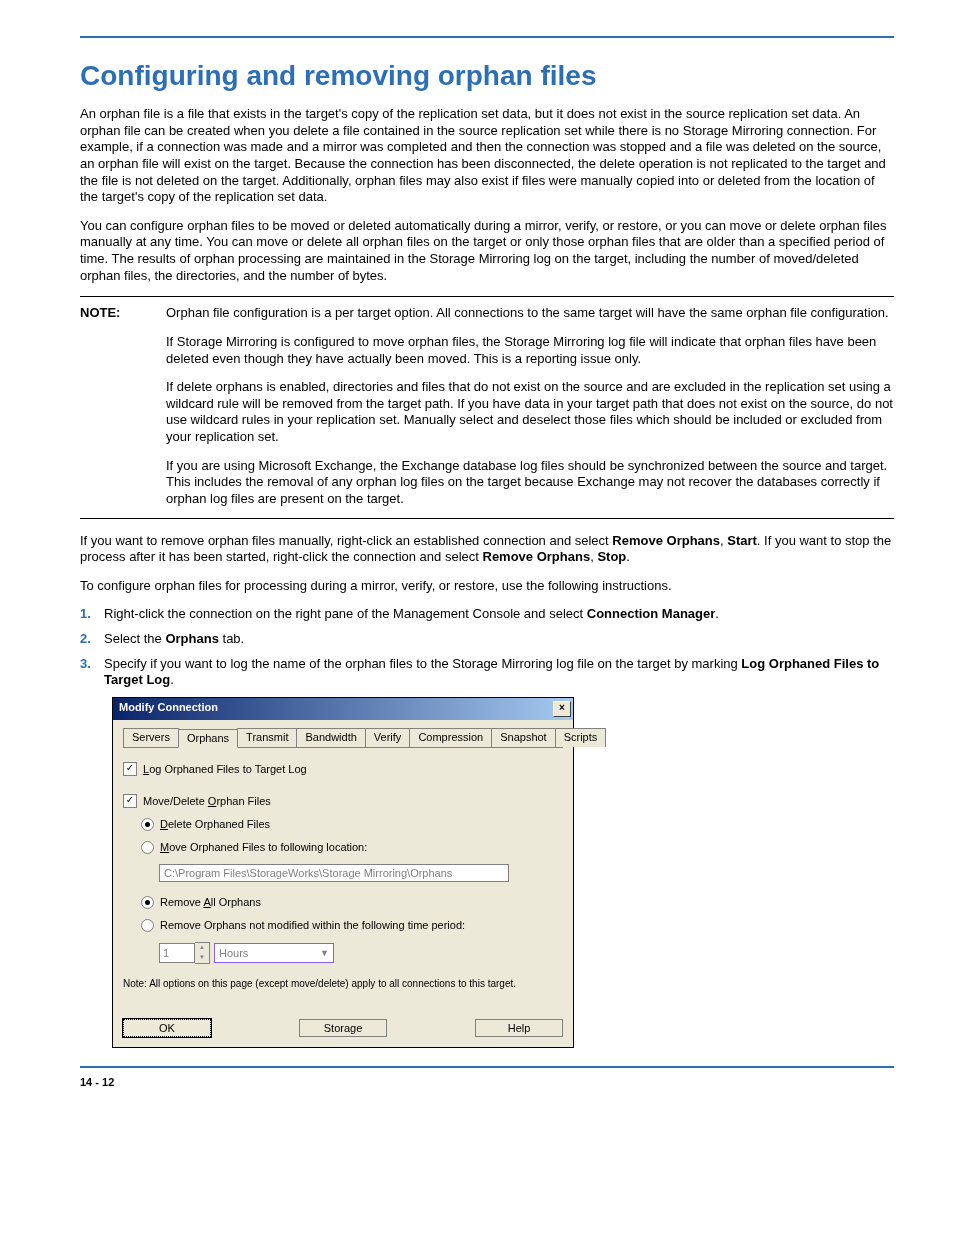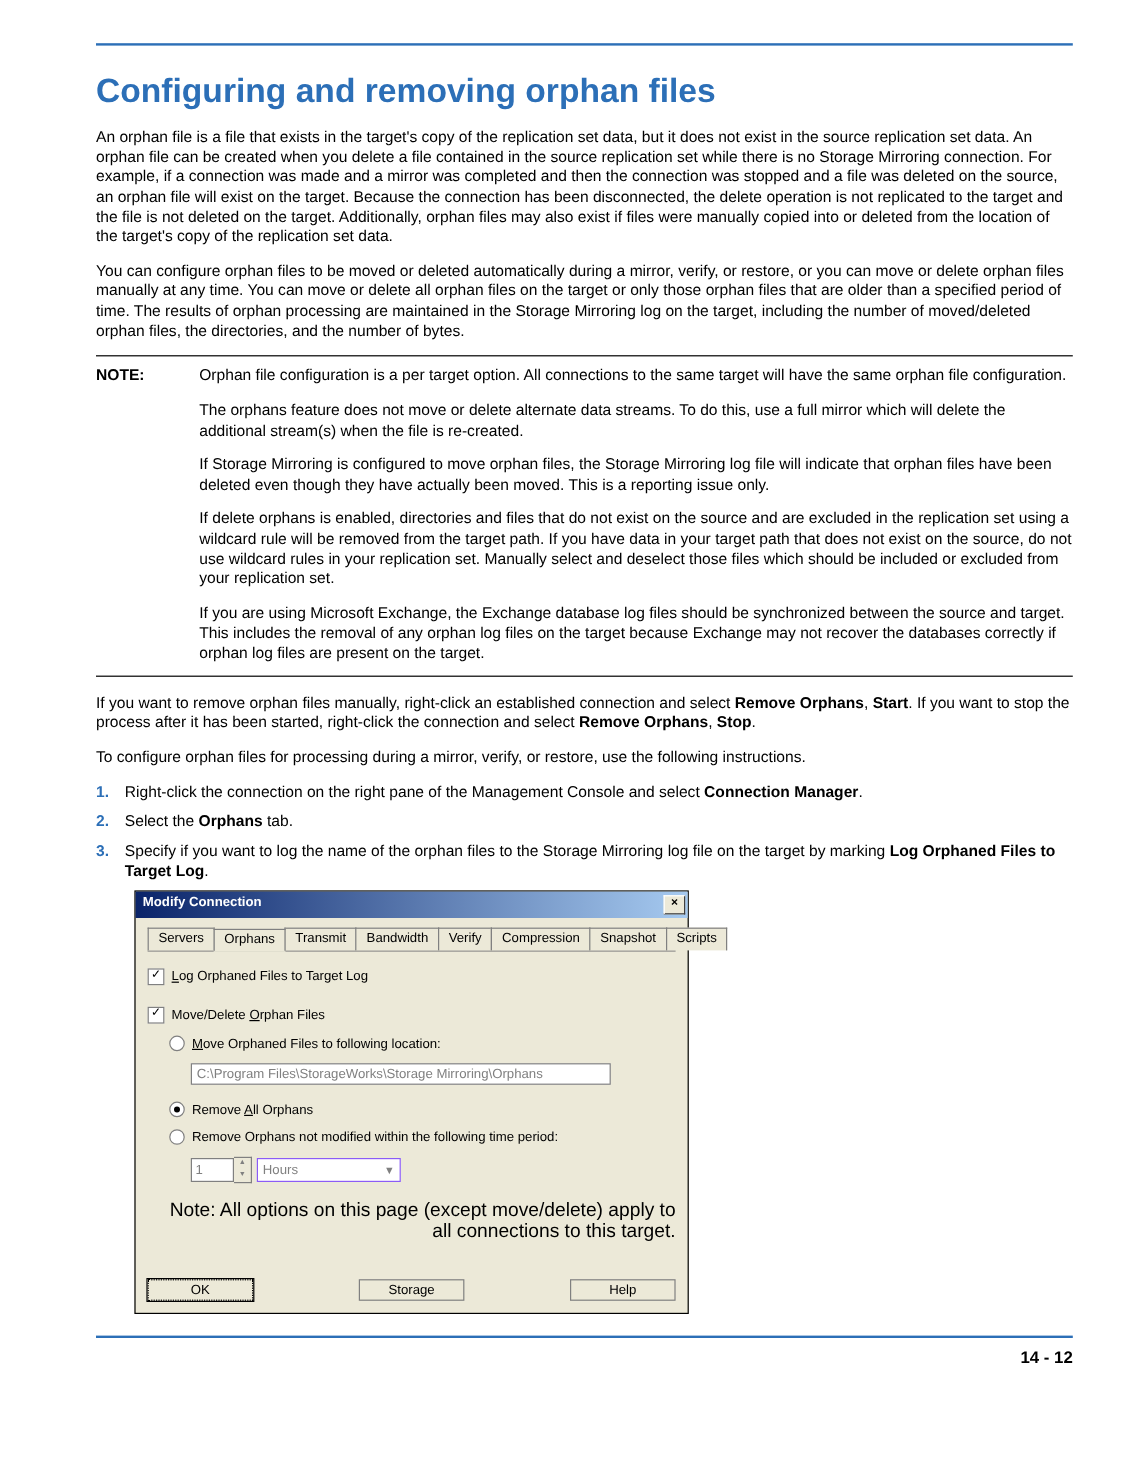--- a/index.html
+++ b/index.html
@@ -176,64 +176,62 @@
   }
   .spin-btns div{flex:1; font-size:6px; text-align:center; line-height:8px; color:#808080;}
   .combo {
     border:1px solid #8b5cf6; background:#fff; color:#808080;
     width:110px; height:18px; line-height:18px; padding:0 4px; margin-left:4px;
     display:flex; justify-content:space-between; align-items:center;
     font-size:11px;
   }
   .combo .arrow{font-size:9px; color:#808080;}
   .dlg-note {
-    font-size: 16px;
+    font-size: 10px;
     margin: 2px 0 26px 0;
-    text-align: right;
   }
   .dlg-buttons {
     display:flex; justify-content:space-between; gap:6px;
     padding-top:4px;
   }
   .btn {
     min-width:70px; text-align:center;
     border:1px solid #808080;
     background:#ece9d8;
     font-size:11px;
     padding:2px 8px;
   }
   .btn.default {
     border:1px dotted #000;
     outline:1px solid #000;
   }
   .underline-char { text-decoration: underline; }
   .footer {
-    text-align:right;
+    text-align:left;
     font-weight:bold;
-    font-size:14px;
+    font-size:11px;
     margin-top:8px;
   }
   .disabled { color:#808080; }
 </style>
 </head>
 <body>
 
 <div class="page">
   <div class="rule"></div>
 
   <h1 class="title">Configuring and removing orphan files</h1>
 
   <p class="body">An orphan file is a file that exists in the target's copy of the replication set data, but it does not exist in the source replication set data. An orphan file can be created when you delete a file contained in the source replication set while there is no Storage Mirroring connection. For example, if a connection was made and a mirror was completed and then the connection was stopped and a file was deleted on the source, an orphan file will exist on the target. Because the connection has been disconnected, the delete operation is not replicated to the target and the file is not deleted on the target. Additionally, orphan files may also exist if files were manually copied into or deleted from the location of the target's copy of the replication set data.</p>
   <p class="body">You can configure orphan files to be moved or deleted automatically during a mirror, verify, or restore, or you can move or delete orphan files manually at any time. You can move or delete all orphan files on the target or only those orphan files that are older than a specified period of time. The results of orphan processing are maintained in the Storage Mirroring log on the target, including the number of moved/deleted orphan files, the directories, and the number of bytes.</p>
 
   <div class="note-wrap">
     <div class="note-label">NOTE:</div>
     <div class="note-content">
       <p>Orphan file configuration is a per target option. All connections to the same target will have the same orphan file configuration.</p>
-      <p>The orphans feature does not move or delete alternate data streams. To do this, use a full mirror which will delete the additional stream(s) when the file is re-created.</p>
       <p>If Storage Mirroring is configured to move orphan files, the Storage Mirroring log file will indicate that orphan files have been deleted even though they have actually been moved. This is a reporting issue only.</p>
       <p>If delete orphans is enabled, directories and files that do not exist on the source and are excluded in the replication set using a wildcard rule will be removed from the target path. If you have data in your target path that does not exist on the source, do not use wildcard rules in your replication set. Manually select and deselect those files which should be included or excluded from your replication set.</p>
       <p>If you are using Microsoft Exchange, the Exchange database log files should be synchronized between the source and target. This includes the removal of any orphan log files on the target because Exchange may not recover the databases correctly if orphan log files are present on the target.</p>
     </div>
   </div>
 
   <p class="body">
     <span>If you want to remove orphan files manually, right-click an established connection and select </span><strong>Remove Orphans</strong><span>, </span><strong>Start</strong><span>. If you want to stop the process after it has been started, right-click the connection and select </span><strong>Remove Orphans</strong><span>, </span><strong>Stop</strong><span>.</span>
   </p>
 
@@ -277,20 +275,26 @@
       </div>
 
       <div style="height:8px"></div>
 
       <div class="chk-row">
         <span class="chk">✓</span>
         <span>Move/Delete <span class="underline-char">O</span>rphan Files</span>
       </div>
 
       <div class="rad-row indent1">
+        <span class="radio">
+            <span class="dot"></span>
+          </span>
+        <span><span class="underline-char">D</span>elete Orphaned Files</span>
+      </div>
+      <div class="rad-row indent1">
         <span class="radio"></span>
         <span><span class="underline-char">M</span>ove Orphaned Files to following location:</span>
       </div>
       <div class="textfield disabled">C:\Program Files\StorageWorks\Storage Mirroring\Orphans</div>
 
       <div class="rad-row indent1">
         <span class="radio">
             <span class="dot"></span>
           </span>
         <span>Remove <span class="underline-char">A</span>ll Orphans</span>

